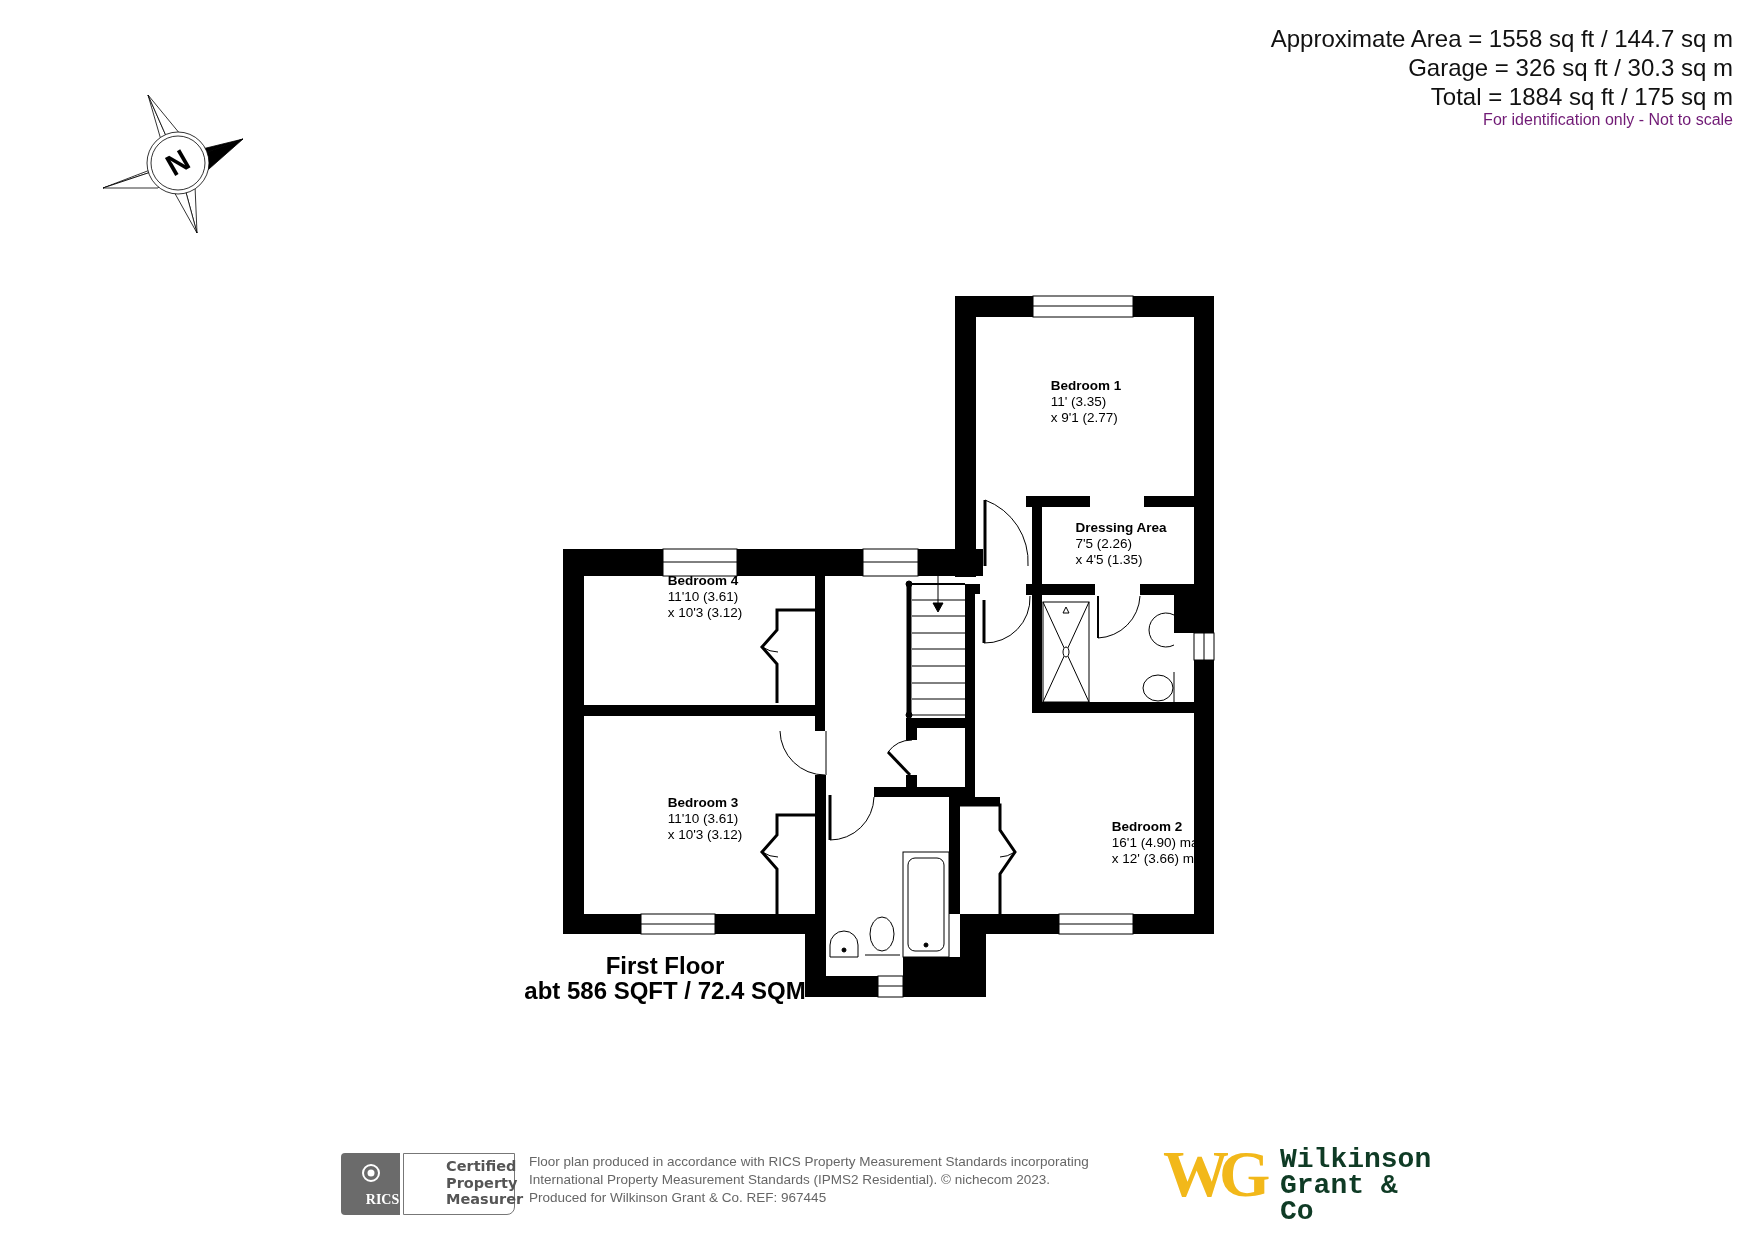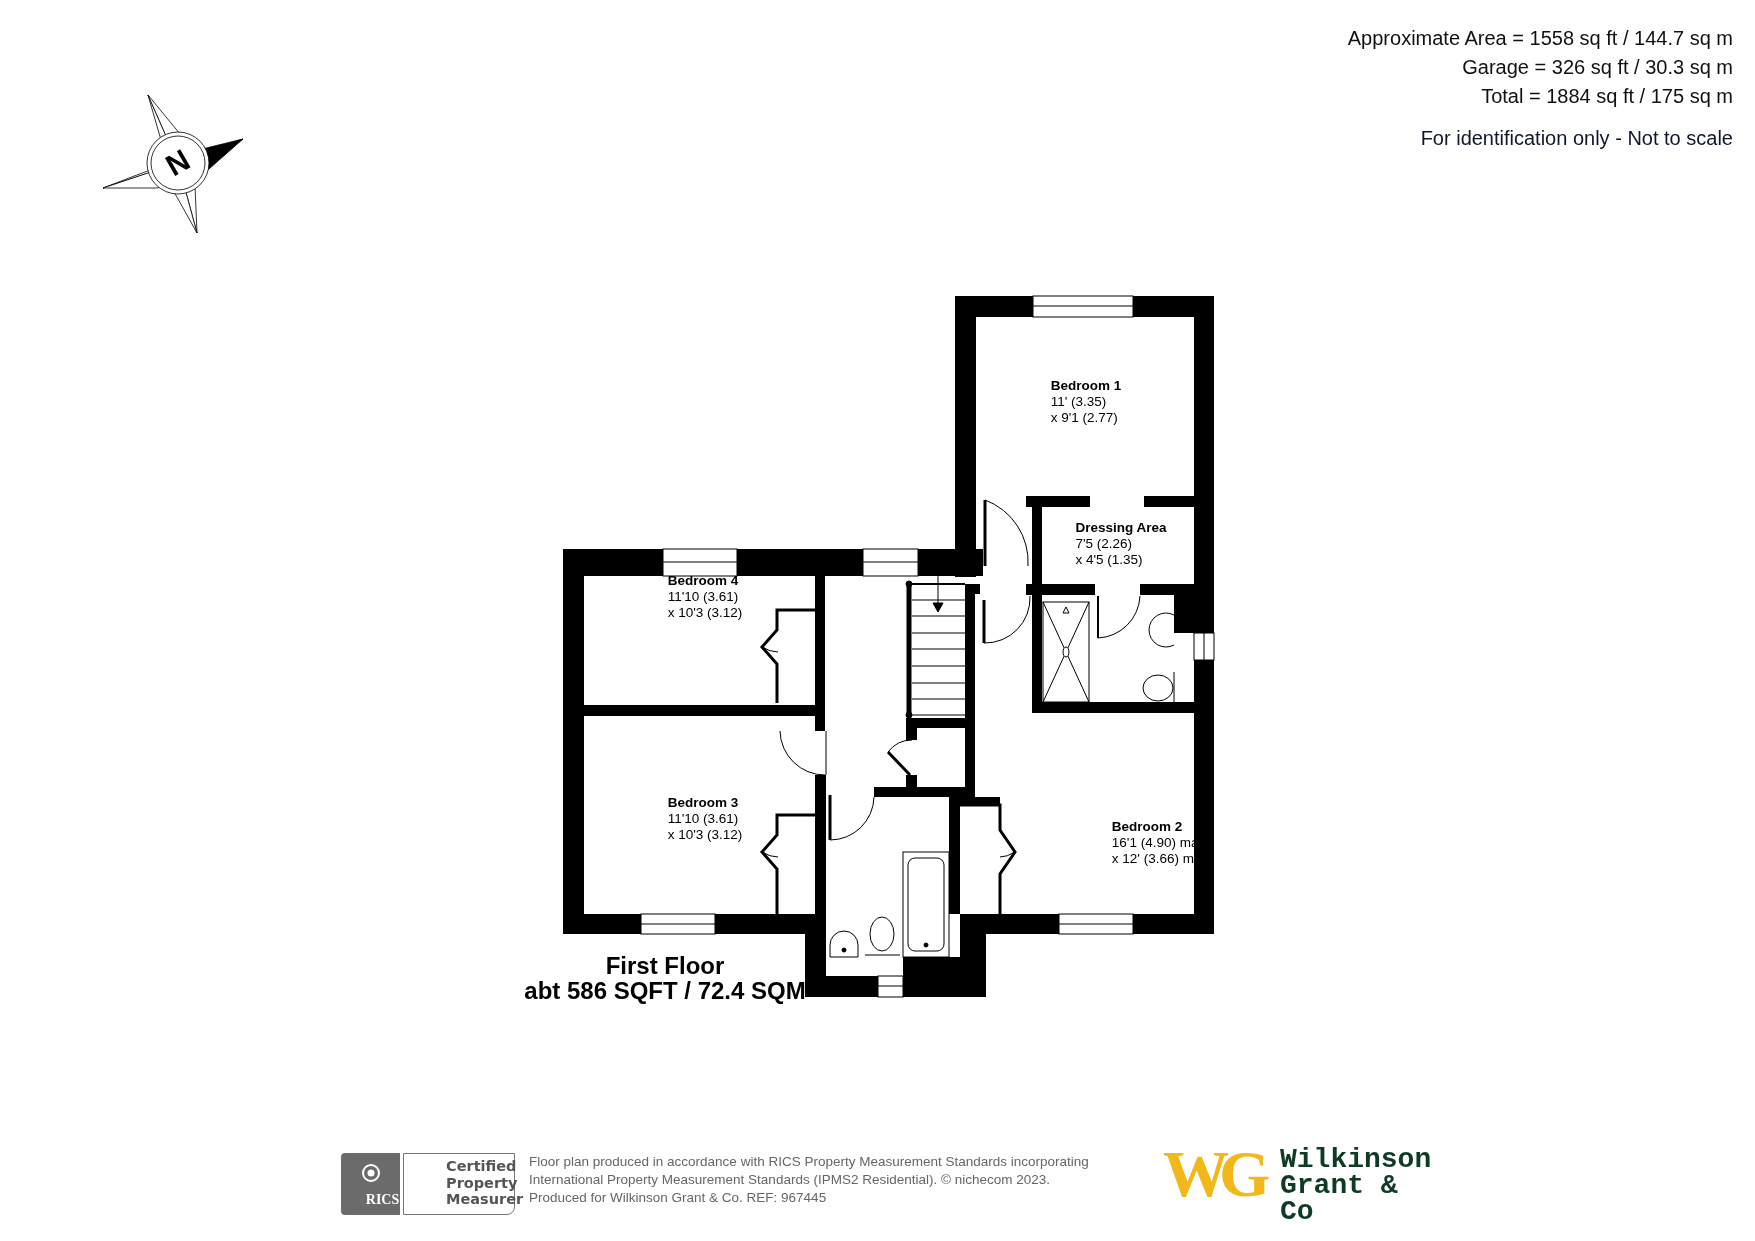--- a/index.html
+++ b/index.html
@@ -1,19 +1,19 @@
 <!DOCTYPE html>
 <html><head>
 <meta charset="utf-8">
 <style>
   html, body { margin:0; padding:0; background:#ffffff; }
   body { width:1755px; height:1241px; position:relative; overflow:hidden; font-family:"Liberation Sans", sans-serif; color:#000; }
   .area-summary { position:absolute; right:22px; top:24px; text-align:right; }
-  .area-line { font-size:20px; line-height:29px; color:#111; }
-  .area-note { font-size:20px; margin-top:16px; color:#0f172a; }
+  .area-line { font-size:24px; line-height:29px; color:#111; }
+  .area-note { font-size:16px; margin-top:0; color:#701a75; }
   .compass { position:absolute; left:95px; top:88px; width:160px; height:160px; }
   .plan { position:absolute; left:0; top:0; width:1755px; height:1241px; }
   .room-label { position:absolute; text-align:left; transform:translateX(-50%); white-space:nowrap; }
   .room-name { font-weight:bold; font-size:13.5px; line-height:16px; }
   .room-dim { font-size:13.5px; line-height:16px; }
   .down-label { position:absolute; font-weight:bold; font-size:11.5px; transform:translateX(-50%); }
   .floor-label { position:absolute; left:665px; top:953px; transform:translateX(-50%); text-align:center; font-weight:bold; font-size:24px; line-height:25px; white-space:nowrap; }
   .footer-badge { position:absolute; left:341px; top:1153px; width:175px; height:62px; }
   .badge-dark { position:absolute; left:0; top:0; width:59px; height:62px; background:#6b6b6b; border-radius:4px 0 0 4px; }
   .badge-rics { position:absolute; left:0; bottom:7px; width:83px; text-align:center; color:#fff; font-weight:bold; font-size:14px; font-family:"Liberation Serif", serif; }

